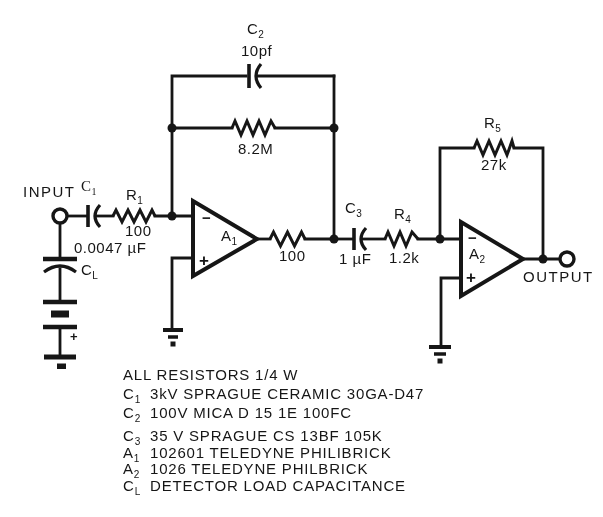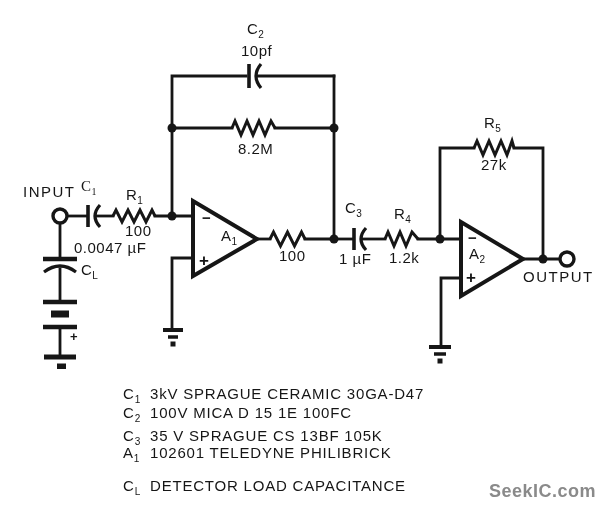--- a/index.html
+++ b/index.html
@@ -144,21 +144,22 @@
   <div class="lbl" style="left:481px;top:157px;">27k</div>
 
   <div class="lbl minus" style="left:468px;top:230px;">−</div>
   <div class="lbl" style="left:469px;top:246px;"><span>A</span><sub>2</sub></div>
   <div class="lbl sign" style="left:466px;top:269px;">+</div>
 
   <div class="lbl" style="left:81px;top:262px;"><span>C</span><sub>L</sub></div>
   <div class="lbl batplus" style="left:70px;top:330px;">+</div>
 
   <div class="notes">
+    <div class="note-title" style="top:366px;">ALL RESISTORS 1/4 W</div>
     <div class="note-line" style="top:385px;"><span class="des"><span>C</span><sub>1</sub></span><span>3kV SPRAGUE CERAMIC 30GA-D47</span></div>
     <div class="note-line" style="top:404px;"><span class="des"><span>C</span><sub>2</sub></span><span>100V MICA D 15 1E 100FC</span></div>
     <div class="note-line" style="top:427px;"><span class="des"><span>C</span><sub>3</sub></span><span>35 V SPRAGUE CS 13BF 105K</span></div>
     <div class="note-line" style="top:444px;"><span class="des"><span>A</span><sub>1</sub></span><span>102601 TELEDYNE PHILIBRICK</span></div>
+    <div class="note-line" style="top:460px;"><span class="des"><span>A</span><sub>2</sub></span><span>1026 TELEDYNE PHILBRICK</span></div>
     <div class="note-line" style="top:477px;"><span class="des"><span>C</span><sub>L</sub></span><span>DETECTOR LOAD CAPACITANCE</span></div>
   </div>
 
-  <div class="watermark">SeekIC.com</div>
 </div>
 
 </body></html>

